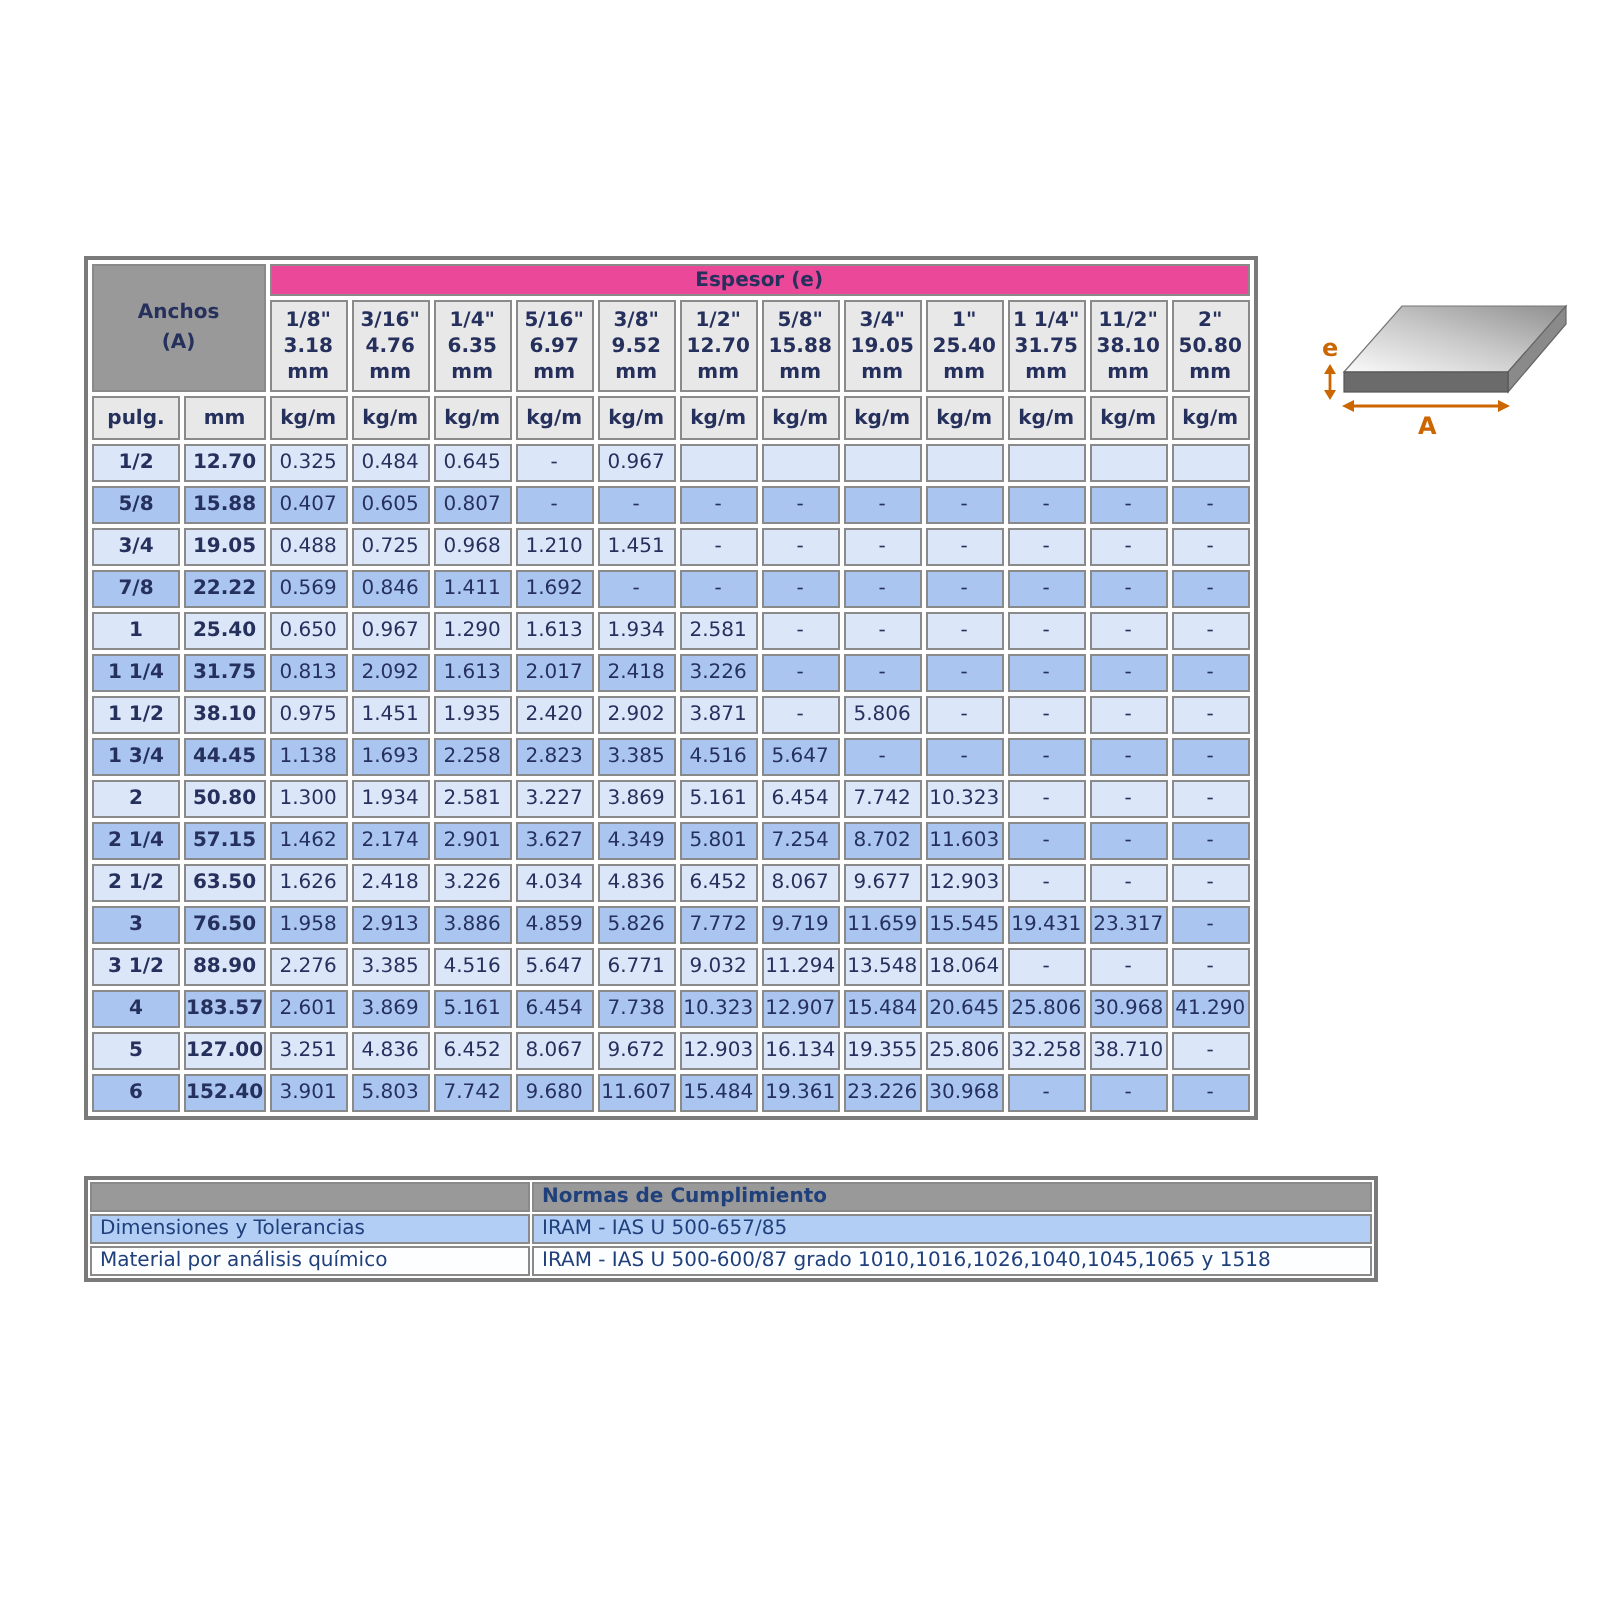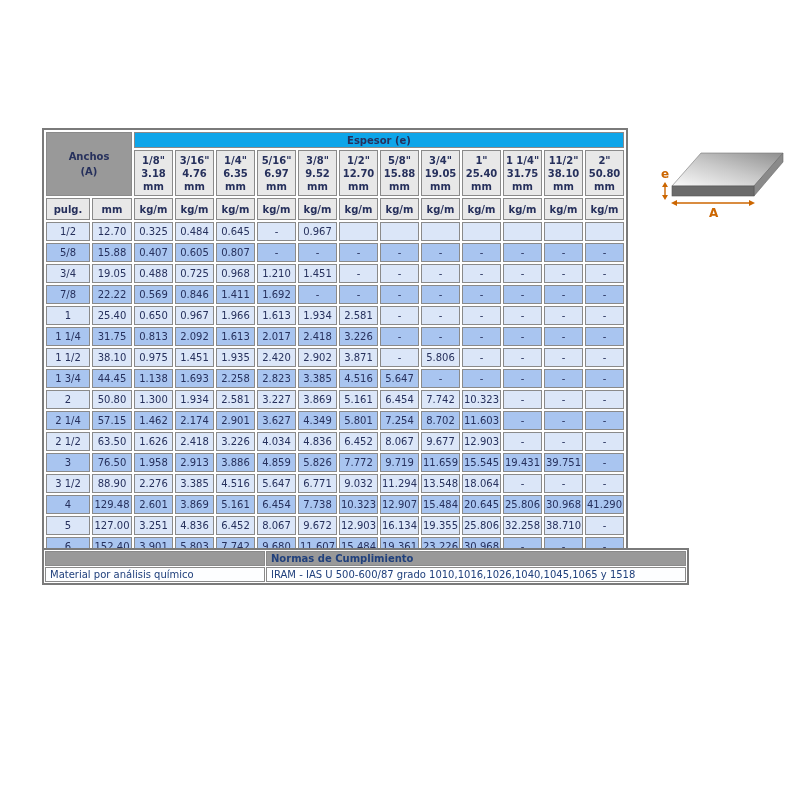--- a/index.html
+++ b/index.html
@@ -10,32 +10,32 @@
   
   .main-table-wrap{position:absolute;left:42px;top:128px;}
   table.t-main{
     border-collapse:separate;border-spacing:2px;
     border:2px solid #7a7a7a;background:#ffffff;table-layout:fixed;
   }
   table.t-main td{
     border:1px solid #8a8a8a;padding:0;text-align:center;vertical-align:middle;
     font-size:10px;color:#26305c;overflow:hidden;white-space:nowrap;
   }
-  td.band{background:#0ea5e9;color:#ffffff;font-weight:bold;font-size:11px;
+  td.band{background:#ec4899;color:#ffffff;font-weight:bold;font-size:11px;
           text-align:left;padding-left:6px;height:14px;}
   td.corner{background:#999999;color:#ffffff;font-weight:bold;font-size:11px;
             text-align:center;line-height:15px;}
   td.th-cell{background:#e8e8e8;color:#333333;font-weight:bold;height:44px;line-height:13px;}
   td.unit-cell{background:#e8e8e8;color:#333333;font-weight:bold;height:20px;margin-top:12px;}
   tr.row-light td{background:#dbe6f8;}
   tr.row-blue  td{background:#a9c5f0;}
-  td.w-pulg,td.w-mm{font-weight:normal;color:#1c2445;}
+  td.w-pulg,td.w-mm{font-weight:bold;color:#1c2445;}
   tr.data-row td{height:17px;}
   
-  .normas-wrap{position:absolute;left:42px;top:548px;}
+  .normas-wrap{position:absolute;left:42px;top:588px;}
   table.t-norm{
     border-collapse:separate;border-spacing:1px;
     border:2px solid #7a7a7a;background:#ffffff;table-layout:fixed;
   }
   table.t-norm td{
     border:1px solid #8a8a8a;padding:0 4px;font-size:10px;color:#20407c;
     height:13px;white-space:nowrap;overflow:hidden;vertical-align:middle;
   }
   td.norm-head{background:#999999;color:#ffffff;font-weight:bold;font-size:11px;height:17px;}
   tr.norm-blue td{background:#b3cef5;}
@@ -215,21 +215,21 @@
           <td>-</td>
           <td>-</td>
           <td>-</td>
           <td>-</td>
         </tr>
         <tr class="data-row row-light">
           <td class="w-pulg">1</td>
           <td class="w-mm">25.40</td>
           <td>0.650</td>
           <td>0.967</td>
-          <td>1.966</td>
+          <td>1.290</td>
           <td>1.613</td>
           <td>1.934</td>
           <td>2.581</td>
           <td>-</td>
           <td>-</td>
           <td>-</td>
           <td>-</td>
           <td>-</td>
           <td>-</td>
         </tr>
@@ -335,42 +335,42 @@
           <td>1.958</td>
           <td>2.913</td>
           <td>3.886</td>
           <td>4.859</td>
           <td>5.826</td>
           <td>7.772</td>
           <td>9.719</td>
           <td>11.659</td>
           <td>15.545</td>
           <td>19.431</td>
-          <td>39.751</td>
+          <td>23.317</td>
           <td>-</td>
         </tr>
         <tr class="data-row row-light">
           <td class="w-pulg">3 1/2</td>
           <td class="w-mm">88.90</td>
           <td>2.276</td>
           <td>3.385</td>
           <td>4.516</td>
           <td>5.647</td>
           <td>6.771</td>
           <td>9.032</td>
           <td>11.294</td>
           <td>13.548</td>
           <td>18.064</td>
           <td>-</td>
           <td>-</td>
           <td>-</td>
         </tr>
         <tr class="data-row row-blue">
           <td class="w-pulg">4</td>
-          <td class="w-mm">129.48</td>
+          <td class="w-mm">183.57</td>
           <td>2.601</td>
           <td>3.869</td>
           <td>5.161</td>
           <td>6.454</td>
           <td>7.738</td>
           <td>10.323</td>
           <td>12.907</td>
           <td>15.484</td>
           <td>20.645</td>
           <td>25.806</td>
@@ -418,20 +418,24 @@
     <colgroup>
         <col style="width:220px">
         <col style="width:420px">
       </colgroup>
     <tbody id="normas-body">
       <tr>
         <td class="norm-head"></td>
         <td class="norm-head">Normas de Cumplimiento</td>
       </tr>
 
+    <tr class="norm-blue">
+          <td>Dimensiones y Tolerancias</td>
+          <td>IRAM - IAS U 500-657/85</td>
+        </tr>
         <tr class="norm-white">
           <td>Material por análisis químico</td>
           <td>IRAM - IAS U 500-600/87 grado 1010,1016,1026,1040,1045,1065 y 1518</td>
         </tr>
       </tbody>
   </table>
 </div>
 
 <div class="diagram">
   <svg width="144" height="84" viewBox="0 0 144 84">

